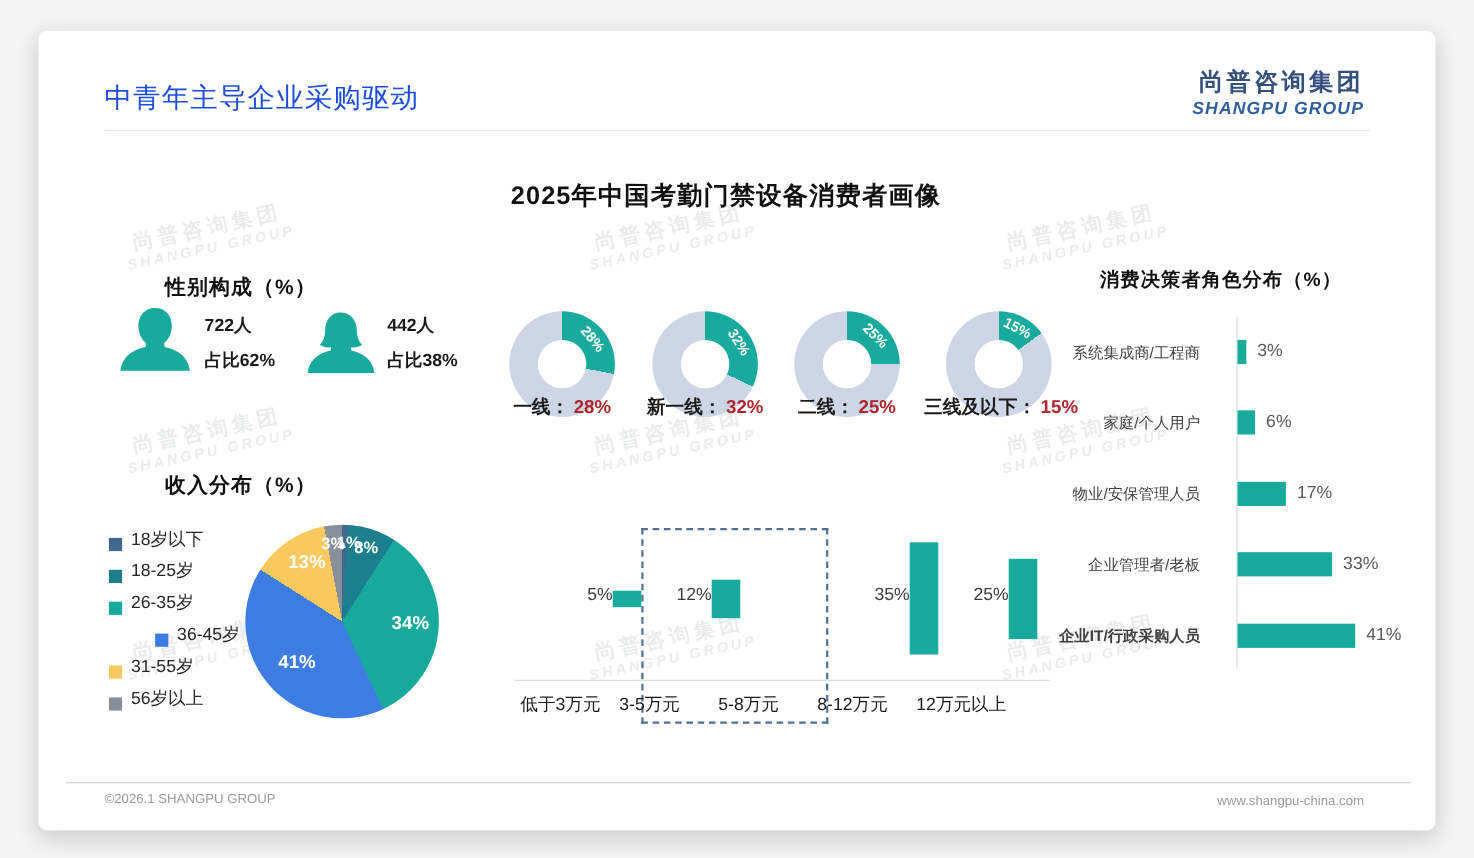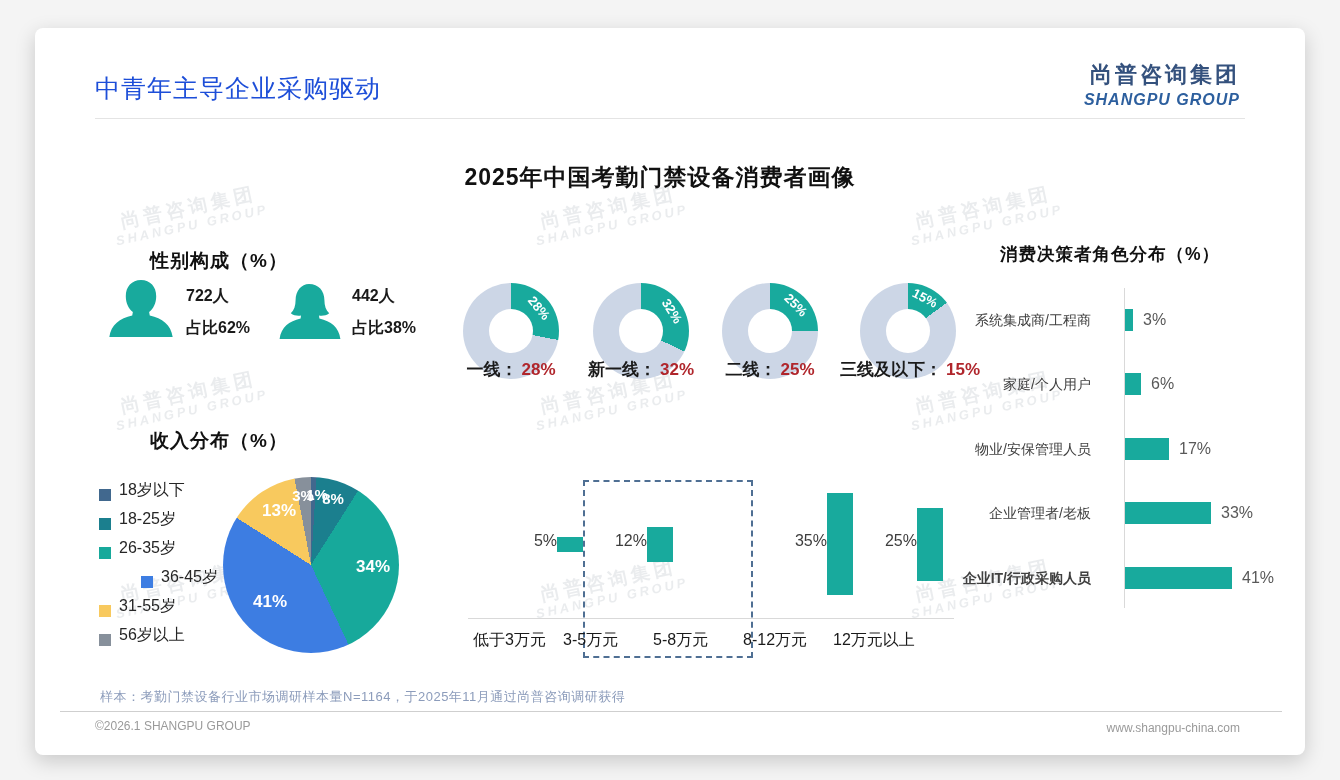--- a/index.html
+++ b/index.html
@@ -237,19 +237,18 @@
     <div class="income-col" style="left:808px;">
         <span class="income-val">25%</span>
         <div class="income-bar" style="height: 73px;"></div>
       </div>
     <div class="income-cat" style="left:438px;">低于3万元</div>
     <div class="income-cat" style="left:528px;">3-5万元</div>
     <div class="income-cat" style="left:618px;">5-8万元</div>
     <div class="income-cat" style="left:708px;">8-12万元</div>
     <div class="income-cat" style="left:798px;">12万元以上</div>
 
-    <div class="footnote">样本：考勤门禁设备行业市场调研样本量N=1164，于2025年11月通过尚普咨询调研获得</div>
     <div class="footer-divider"></div>
     <div class="copyright">©2026.1 SHANGPU GROUP</div>
     <div class="website">www.shangpu-china.com</div>
 
   </div>
 </div>
 
 </body></html>

